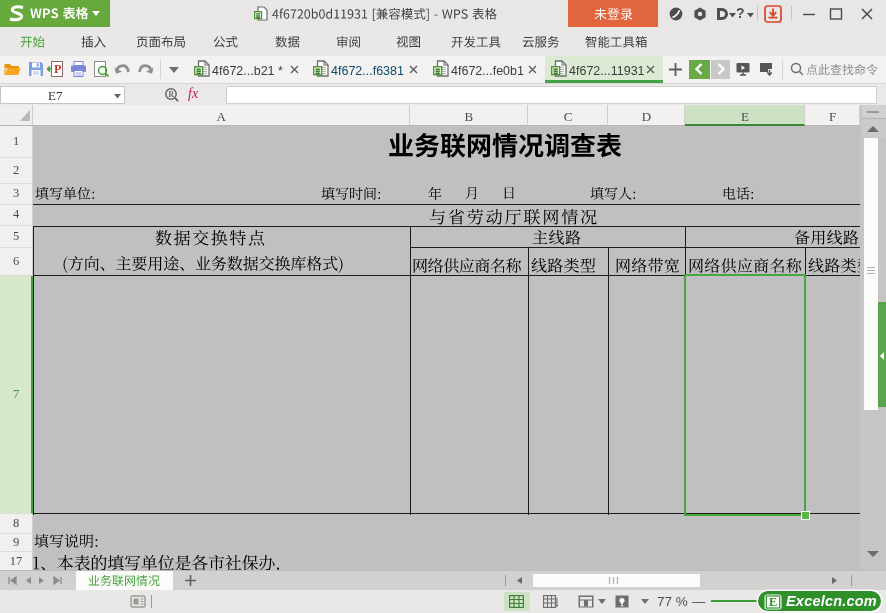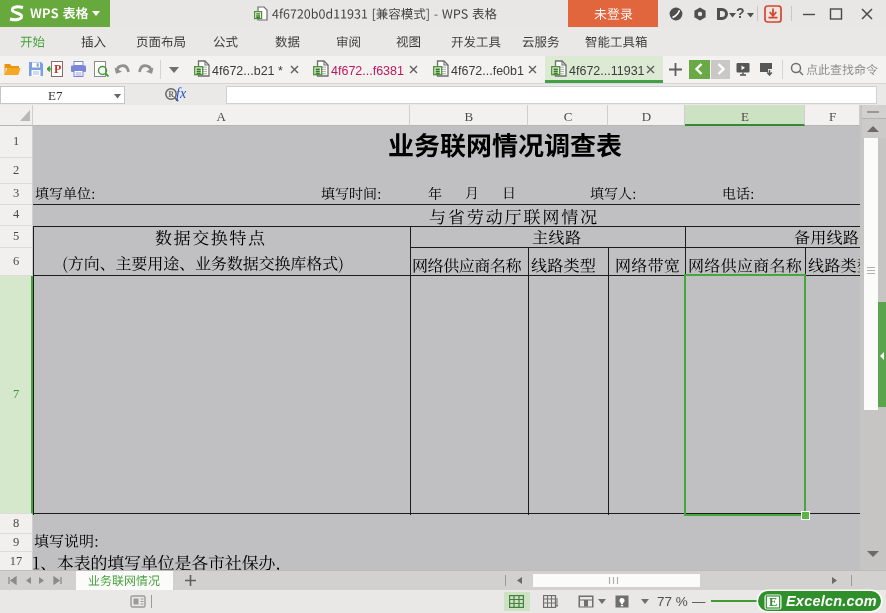--- a/index.html
+++ b/index.html
@@ -140,21 +140,21 @@
     <svg style="position:absolute;left:289px;top:64px" width="11" height="11" viewBox="0 0 11 11">
       <path d="M2 2 L9 9 M9 2 L2 9" stroke="#5f5f5f" stroke-width="1.4"></path>
     </svg>
     <svg style="position:absolute;left:313px;top:60px" width="16" height="18" viewBox="0 0 16 18">
       <path d="M4.5 1 H11 L15 5 V16 H4.5 Z" fill="#fff" stroke="#6d6d6d" stroke-width="1.3"></path>
       <path d="M11 1 L11 5 L15 5" fill="none" stroke="#6d6d6d" stroke-width="1.1"></path>
       <path d="M7 7.2 h6 M7 9.4 h6 M7 11.6 h6 M7 13.8 h6" stroke="#aaa" stroke-width="1"></path>
       <rect x="0.7" y="6.7" width="8" height="8" fill="#e4f2d5" stroke="#4e8f3c" stroke-width="1.3"></rect>
       <path d="M2.6 9.2 h4.2 M2.6 11.2 h4.2 M2.6 13.2 h4.2" stroke="#3c7a2e" stroke-width="1.5"></path>
     </svg>
-    <div style="position:absolute;left:331px;top:64px;font:normal 12.5px 'Liberation Sans', sans-serif;color:#be185d;white-space:pre;">4f672...f6381</div>
+    <div style="position:absolute;left:331px;top:64px;font:normal 12.5px 'Liberation Sans', sans-serif;color:#0c4a6e;white-space:pre;">4f672...f6381</div>
     <svg style="position:absolute;left:408px;top:64px" width="11" height="11" viewBox="0 0 11 11">
       <path d="M2 2 L9 9 M9 2 L2 9" stroke="#5f5f5f" stroke-width="1.4"></path>
     </svg>
     <svg style="position:absolute;left:433px;top:60px" width="16" height="18" viewBox="0 0 16 18">
       <path d="M4.5 1 H11 L15 5 V16 H4.5 Z" fill="#fff" stroke="#6d6d6d" stroke-width="1.3"></path>
       <path d="M11 1 L11 5 L15 5" fill="none" stroke="#6d6d6d" stroke-width="1.1"></path>
       <path d="M7 7.2 h6 M7 9.4 h6 M7 11.6 h6 M7 13.8 h6" stroke="#aaa" stroke-width="1"></path>
       <rect x="0.7" y="6.7" width="8" height="8" fill="#e4f2d5" stroke="#4e8f3c" stroke-width="1.3"></rect>
       <path d="M2.6 9.2 h4.2 M2.6 11.2 h4.2 M2.6 13.2 h4.2" stroke="#3c7a2e" stroke-width="1.5"></path>
     </svg>
@@ -207,21 +207,21 @@
     <div style="position:absolute;left:0px;top:86px;width:125px;height:18px;background:#fff;border:1px solid #c6c6c6"></div>
     <div style="position:absolute;left:48px;top:88px;font:normal 13px 'Liberation Serif', serif;color:#333;white-space:pre;">E7</div>
     <svg style="position:absolute;left:114px;top:94px" width="7" height="5" viewBox="0 0 7 5">
       <path d="M0 0 h7 L3.5 4.5 Z" fill="#666"></path>
     </svg>
     <svg style="position:absolute;left:164px;top:87px" width="16" height="16" viewBox="0 0 16 16">
       <circle cx="7" cy="7" r="5.2" fill="none" stroke="#666" stroke-width="1.5"></circle>
       <path d="M10.8 10.8 L14.2 14.2" stroke="#666" stroke-width="1.8"></path>
       <text x="4.6" y="10" font-family="Liberation Serif" font-size="7.5" font-weight="bold" fill="#666">R</text>
     </svg>
-    <div style="position:absolute;left:176px;top:86px;font:normal 14px 'Liberation Serif', serif;color:#1d4ed8;white-space:pre;font-style:italic">fx</div>
+    <div style="position:absolute;left:188px;top:86px;font:normal 14px 'Liberation Serif', serif;color:#be185d;white-space:pre;font-style:italic">fx</div>
     <div style="position:absolute;left:226px;top:86px;width:651px;height:18px;background:#fff;border:1px solid #d2d0ce"></div>
     <div style="position:absolute;left:0px;top:105px;width:886px;height:21px;background:#f2f1ef"></div>
     <div style="position:absolute;left:0px;top:105px;width:33px;height:21px;background:#f0efed;border-right:1px solid #cfcecc;border-bottom:1px solid #b7b6b4"></div>
     <svg style="position:absolute;left:19px;top:109px" width="12" height="13" viewBox="0 0 12 13">
       <path d="M11 1 V12 H1 Z" fill="#b9b8b6"></path>
     </svg>
     <div style="position:absolute;left:33px;top:105px;width:376.5px;height:21px;background:#f2f1ef;border-right:1px solid #cfcecc;border-bottom:1px solid #b7b6b4"></div>
     <div style="position:absolute;left:221.25px;transform:translateX(-50%);top:109px;font:normal 13px 'Liberation Serif', serif;color:#4a4a4a;white-space:pre;">A</div>
     <div style="position:absolute;left:409.5px;top:105px;width:118.5px;height:21px;background:#f2f1ef;border-right:1px solid #cfcecc;border-bottom:1px solid #b7b6b4"></div>
     <div style="position:absolute;left:468.75px;transform:translateX(-50%);top:109px;font:normal 13px 'Liberation Serif', serif;color:#4a4a4a;white-space:pre;">B</div>

